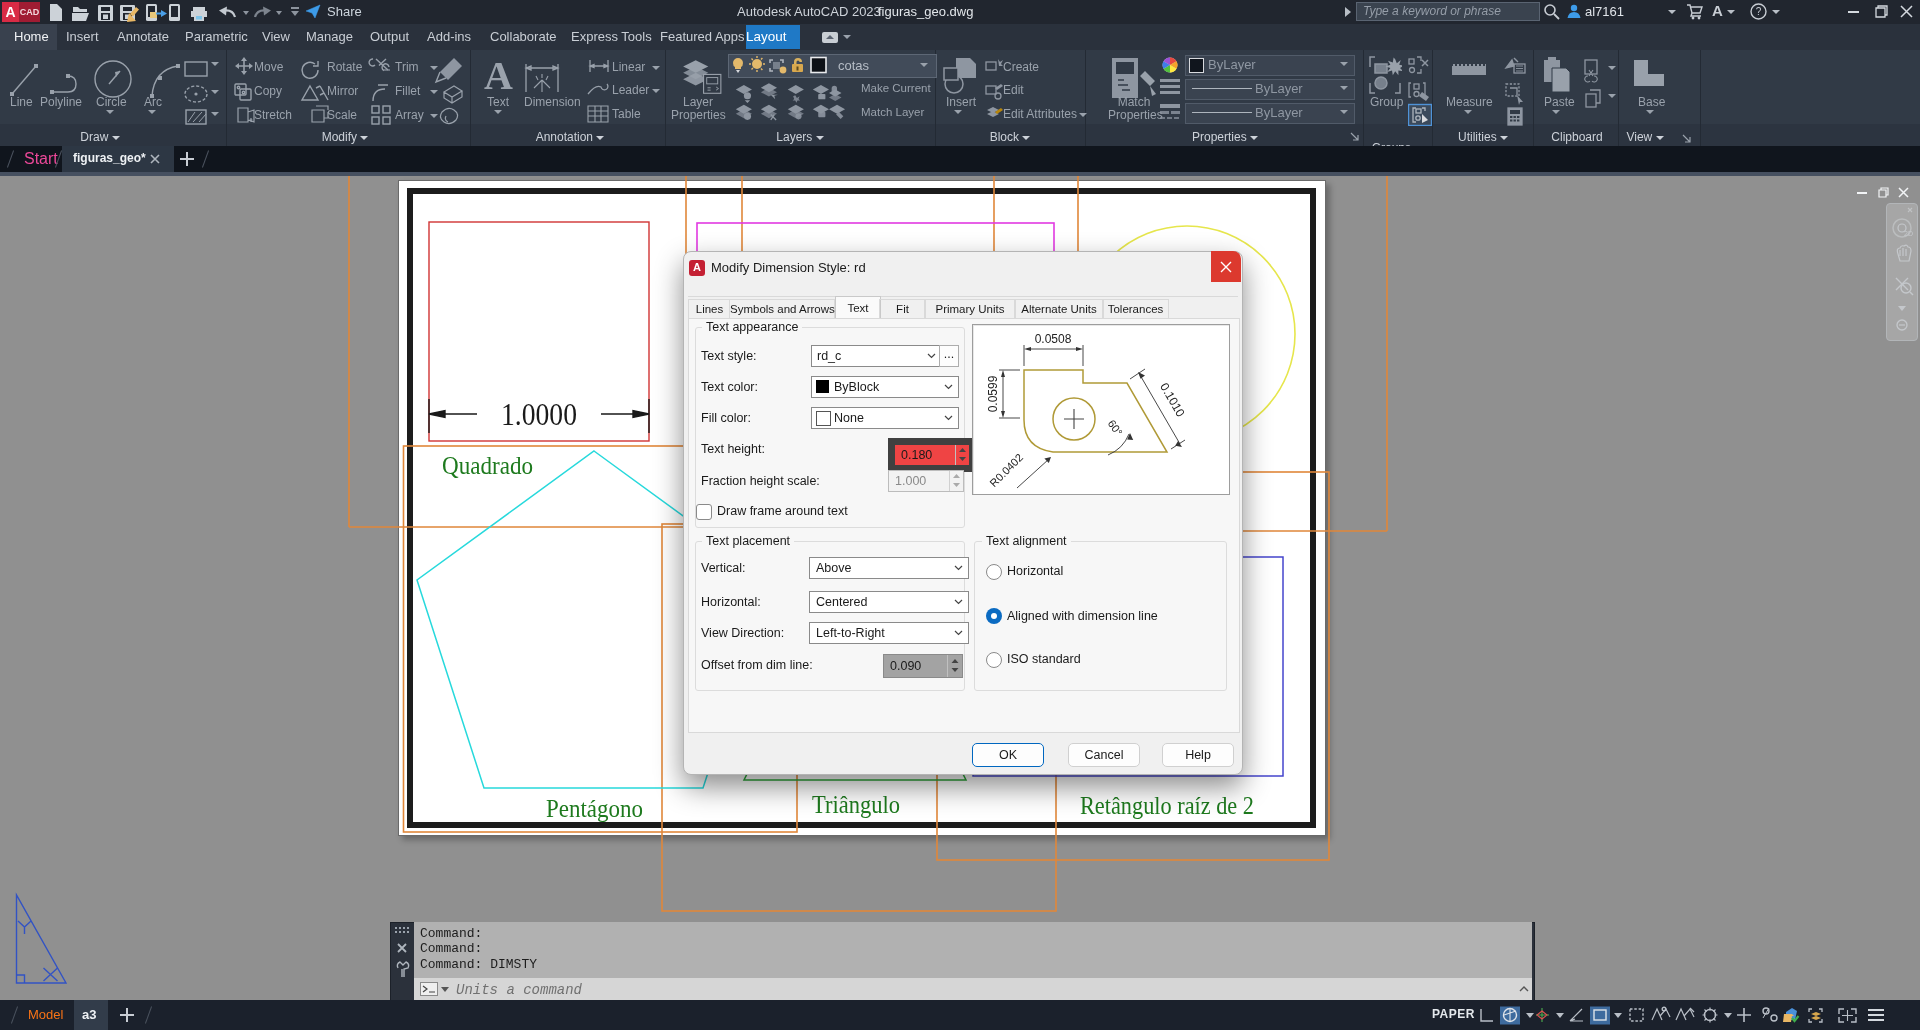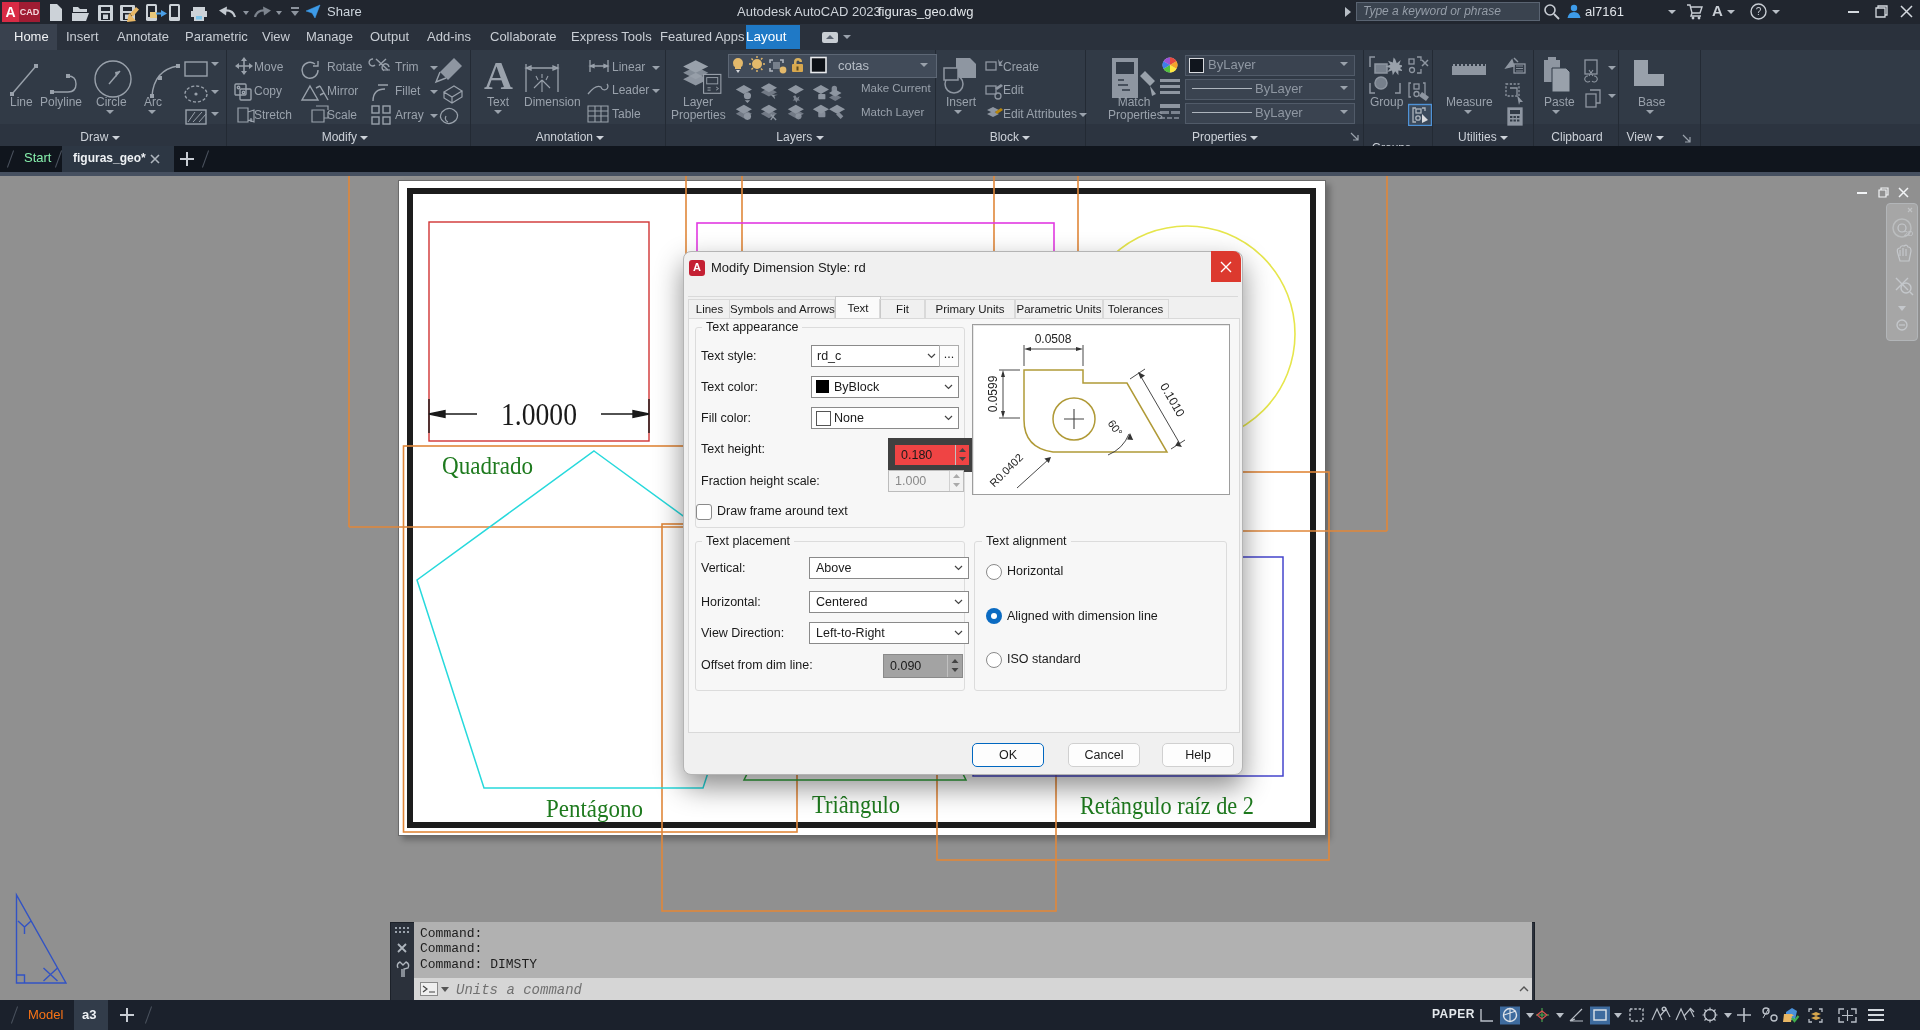--- a/index.html
+++ b/index.html
@@ -460,21 +460,21 @@
     <div class="ictx abs" style="left:1638px;top:45px;">Base</div>
     <div class="caret abs" style="left:1646px;top:60px;"></div>
     <div class="plabel" style="left:1615px;width:60px;">View <span class="caret" style="border-top-color:#cdd2d9;"></span></div>
     <svg class="abs" style="left:1682px;top:84px;" width="10" height="10" viewBox="0 0 10 10">
         <path d="M1,1 L8,8 M8,3 v5 h-5" stroke="#9aa2ac" fill="none" stroke-width="1.2"></path>
       </svg>
   </div>
 
   <div class="abs" style="left:0;top:146px;width:1920px;height:26px;background:#10151d;" id="filetabs">
     <div class="abs" style="left:10px;top:4px;width:1px;height:18px;background:#4a525e;transform:rotate(20deg);"></div>
-    <div class="abs" style="left:24px;top:4px;color:#86efac;font-size:13px;">Start</div>
+    <div class="abs" style="left:24px;top:4px;color:#ec4899;font-size:16px;">Start</div>
     <div class="abs" style="left:58px;top:4px;width:1px;height:18px;background:#4a525e;transform:rotate(20deg);"></div>
     <div class="abs" style="left:62px;top:0;width:112px;height:26px;background:#2d3744;"></div>
     <div class="abs" style="left:73px;top:5px;color:#eef1f4;font-size:12px;font-weight:bold;">figuras_geo*</div>
     <svg class="abs" style="left:150px;top:8px;" width="10" height="10" viewBox="0 0 10 10">
         <path d="M1,1 L9,9 M9,1 L1,9" stroke="#aeb5bd" stroke-width="1.6"></path>
       </svg>
     <svg class="abs" style="left:180px;top:6px;" width="14" height="14" viewBox="0 0 14 14">
         <path d="M7,0 v14 M0,7 h14" stroke="#c8cdd4" stroke-width="2"></path>
       </svg>
     <div class="abs" style="left:205px;top:4px;width:1px;height:18px;background:#4a525e;transform:rotate(20deg);"></div>
@@ -602,21 +602,21 @@
         </svg>
     </div>
 
     <div class="abs" style="left:4px;top:44px;width:550px;height:1px;background:#d9d9d9;"></div>
     <div class="abs" style="left:4px;top:47px;font-size:11.5px;white-space:nowrap;">
       <div class="abs" style="left:0px;top:0px;width:41px;height:19px;border:1px solid #d9d9d9;border-bottom:0;text-align:center;line-height:19px;background:#f0f0f0;">Lines</div>
       <div class="abs" style="left:41px;top:0px;width:104px;height:19px;border:1px solid #d9d9d9;border-bottom:0;text-align:center;line-height:19px;background:#f0f0f0;">Symbols and Arrows</div>
       <div class="abs" style="left:147px;top:-3px;width:44px;height:23px;border:1px solid #c9c9c9;border-bottom:0;text-align:center;line-height:22px;background:#fafafa;">Text</div>
       <div class="abs" style="left:191px;top:0px;width:45px;height:19px;border:1px solid #d9d9d9;border-bottom:0;text-align:center;line-height:19px;">Fit</div>
       <div class="abs" style="left:236px;top:0px;width:90px;height:19px;border:1px solid #d9d9d9;border-bottom:0;text-align:center;line-height:19px;">Primary Units</div>
-      <div class="abs" style="left:326px;top:0px;width:88px;height:19px;border:1px solid #d9d9d9;border-bottom:0;text-align:center;line-height:19px;">Parametric Units</div>
+      <div class="abs" style="left:326px;top:0px;width:88px;height:19px;border:1px solid #d9d9d9;border-bottom:0;text-align:center;line-height:19px;">Alternate Units</div>
       <div class="abs" style="left:414px;top:0px;width:65px;height:19px;border:1px solid #d9d9d9;border-bottom:0;text-align:center;line-height:19px;">Tolerances</div>
     </div>
     <div class="abs" style="left:4px;top:66px;width:550px;height:413px;background:#f7f7f7;border:1px solid #d9d9d9;"></div>
 
     <div class="abs" style="left:11px;top:75px;width:268px;height:199px;border:1px solid #dcdcdc;border-radius:3px;"></div>
     <div class="abs" style="left:18px;top:68px;background:#f7f7f7;padding:0 4px;">Text appearance</div>
     <div class="abs" style="left:17px;top:97px;">Text style:</div>
     <div class="abs" style="left:127px;top:93px;width:124px;height:20px;background:#fff;border:1px solid #8a8a8a;line-height:20px;padding-left:5px;">rd_c<svg style="position:absolute;right:5px;top:7px;" width="9" height="6" viewBox="0 0 9 6">
           <path d="M1,1 l3.5,3.5 L8,1" stroke="#444" fill="none" stroke-width="1.2"></path>
         </svg></div>

